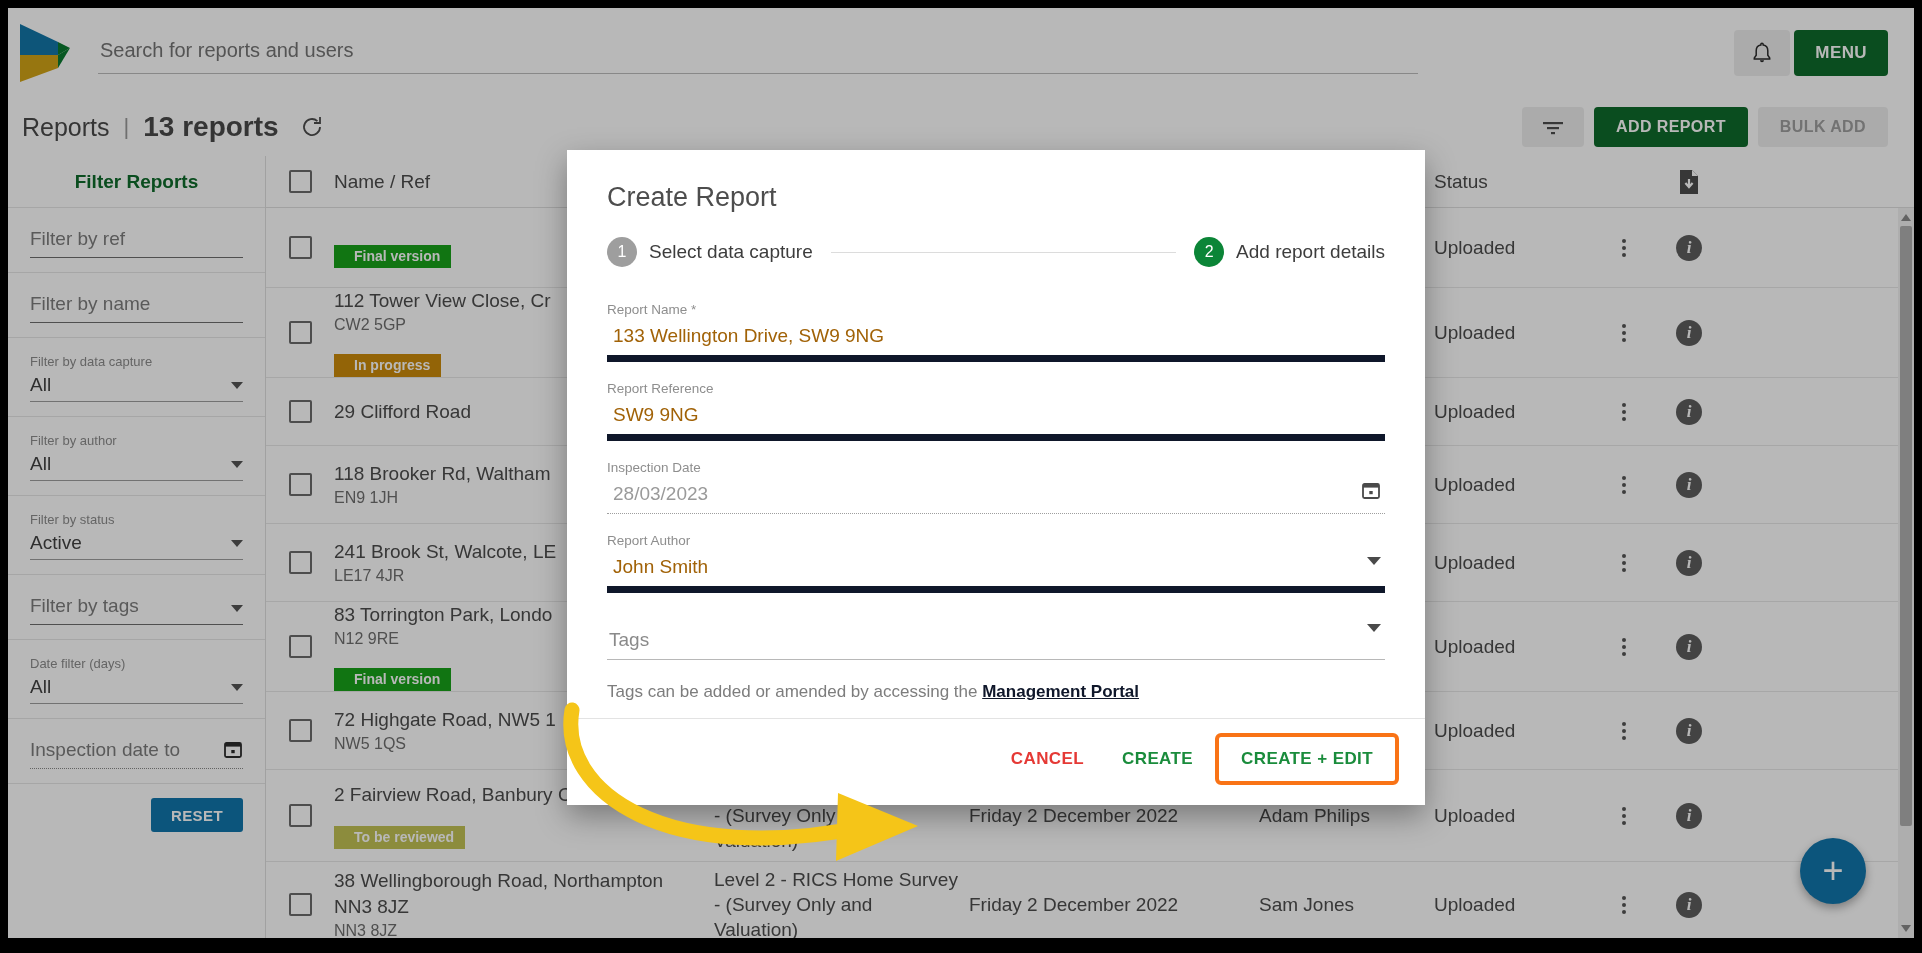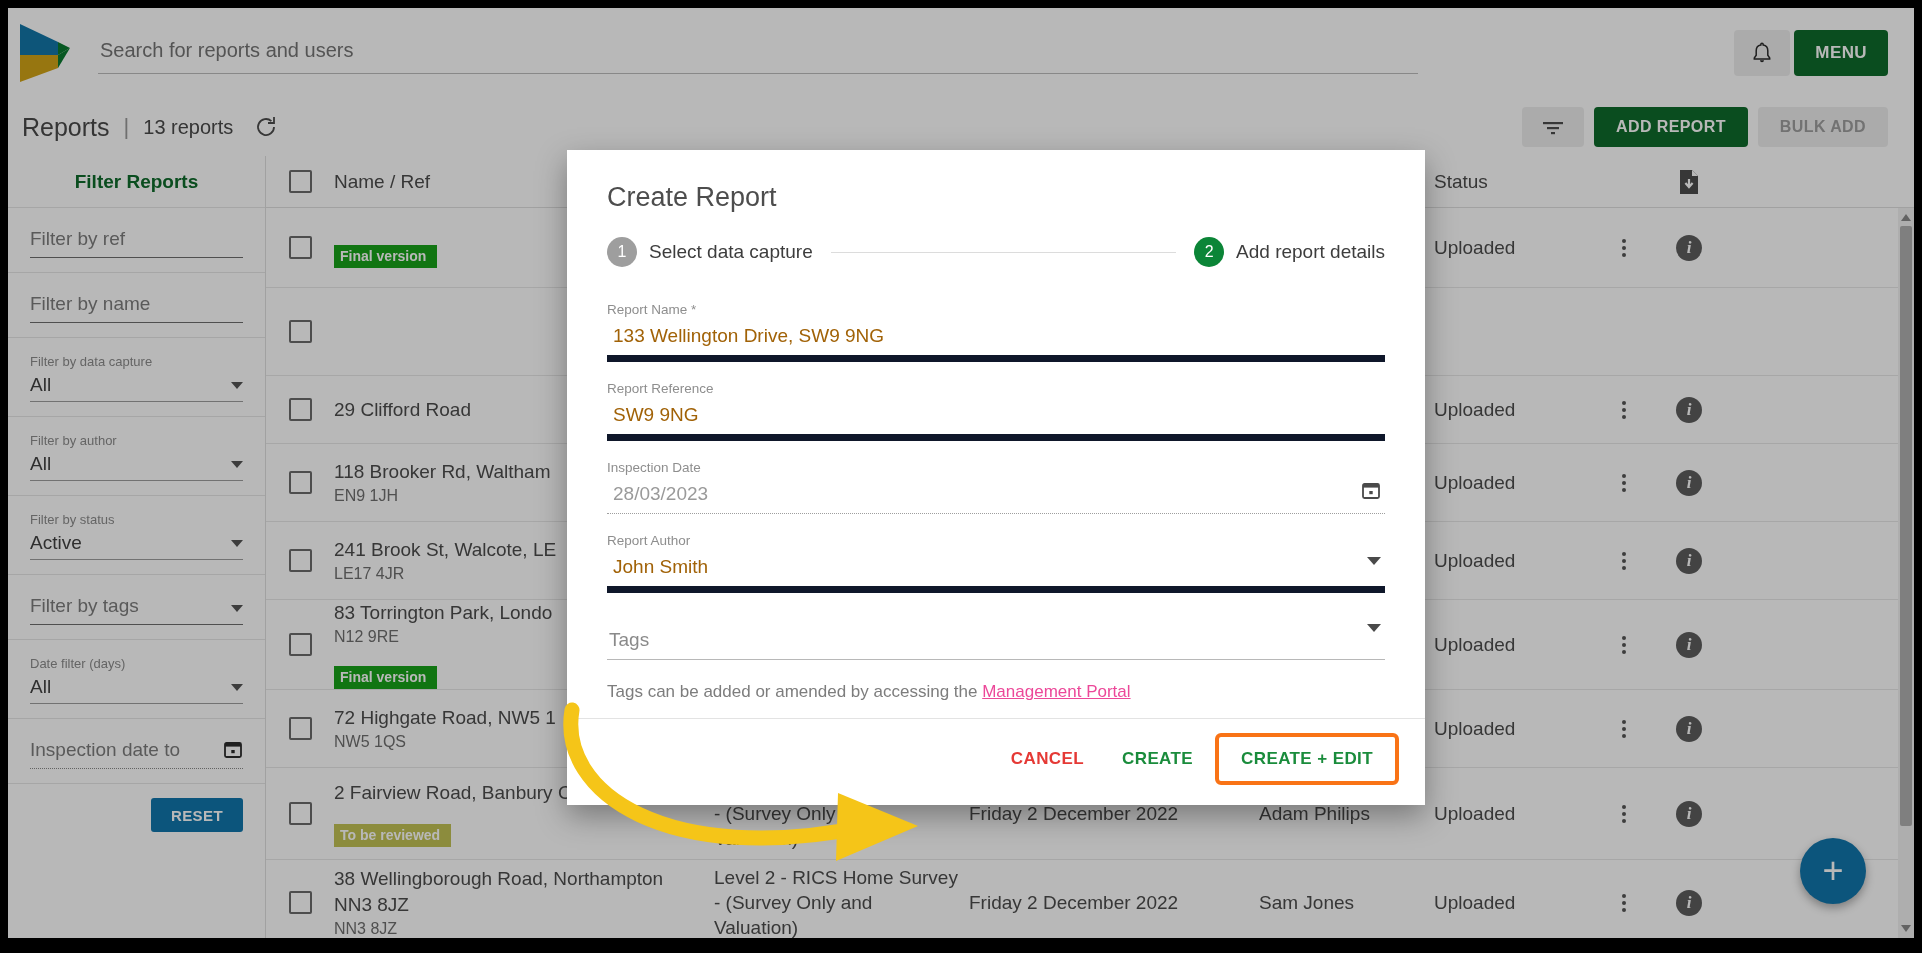--- a/index.html
+++ b/index.html
@@ -65,21 +65,21 @@
     font-family: "Liberation Sans", sans-serif;
   }
 
   
   .subheader {
     position: absolute; left: 0; top: 90px; right: 0; height: 58px;
     background: #ffffff; display: flex; align-items: center;
   }
   .sh-title { font-size: 25px; color: #4a4a4a; margin-left: 14px; }
   .sh-sep { font-size: 22px; color: #9a9a9a; margin: 0 14px; }
-  .sh-count { font-size: 20px; color: #4a4a4a; }
+  .sh-count { font-size: 28px; color: #4a4a4a; font-weight: bold; }
   .sh-refresh { margin-left: 20px; cursor: pointer; display: flex; align-items: center; }
   .sh-right { margin-left: auto; display: flex; align-items: center; gap: 10px; margin-right: 26px; }
   .filter-btn {
     width: 62px; height: 40px; background: #eeeeee; border: 0; border-radius: 4px;
     display: flex; align-items: center; justify-content: center; cursor: pointer;
   }
   .add-report-btn {
     height: 40px; padding: 0 22px; background: #0f6b2b; color: #fff; border: 0;
     border-radius: 4px; font-size: 16px; font-weight: bold; letter-spacing: .4px;
     cursor: pointer; font-family: "Liberation Sans", sans-serif;
@@ -162,21 +162,21 @@
   .c-dl    { width: 70px; flex: 0 0 70px; display:flex; justify-content:center; }
 
   .cbox {
     width: 23px; height: 23px; border: 2px solid #6b6b6b; border-radius: 2px;
     background: transparent; cursor: pointer;
   }
   .name-main { font-size: 19px; color: #4d4d4d; line-height: 26px; }
   .name-sub  { font-size: 16px; color: #6f6f6f; line-height: 22px; }
   .badge {
     display: inline-block; margin-top: 18px;
-    border-radius: 0; padding: 3px 11px 4px 6px;
+    border-radius: 0; padding: 3px 11px 4px 20px;
     font-size: 14px; font-weight: bold; color: #fff;
   }
   .badge.green  { background: #18a319; }
   .badge.orange { background: #cc8b0a; }
   .badge.olive  { background: #c2c255; }
   .kebab { display: flex; flex-direction: column; gap: 3px; cursor: pointer; }
   .kebab span { width: 4px; height: 4px; border-radius: 50%; background: #555; }
   .info-ic {
     width: 26px; height: 26px; border-radius: 50%; background: #5e5e5e;
     color: #fff; font-size: 17px; font-weight: bold; font-style: italic;
@@ -248,21 +248,21 @@
   .fld-icon-right {
     position: absolute; right: 4px; bottom: 10px;
   }
   .caret-dk {
     width: 0; height: 0; border-left: 7px solid transparent;
     border-right: 7px solid transparent; border-top: 8px solid #4a4a4a;
   }
   .hint {
     font-size: 17px; color: #7d7d7d; padding: 22px 40px 0 40px;
   }
-  .hint a { color: #ec4899; font-weight: normal; text-decoration: underline; }
+  .hint a { color: #0f172a; font-weight: bold; text-decoration: underline; }
   .modal-actions {
     margin-top: 16px; border-top: 1px solid #e3e3e3;
     display: flex; align-items: center; justify-content: flex-end;
     gap: 6px; padding: 14px 26px 20px 40px; position: relative;
   }
   .act-btn {
     background: transparent; border: 0; cursor: pointer;
     font-size: 17px; font-weight: bold; letter-spacing: .4px;
     padding: 10px 16px; font-family: "Liberation Sans", sans-serif;
   }
@@ -442,20 +442,25 @@
                 </span>
     </div>
     <div class="c-info">
       <span class="info-ic">i</span>
     </div>
             </div>
             <div class="tr" style="min-height: 88px;">
     <div class="c-check">
       <div class="cbox"></div>
     </div>
+    <div class="c-name">
+      <div class="name-main">112 Tower View Close, Cr</div>
+      <div class="name-sub">CW2 5GP</div>
+      <span class="badge orange">In progress</span>
+    </div>
     <div class="c-type"></div>
     <div class="c-date">023</div>
     <div class="c-author">John Smith</div>
     <div class="c-status">Uploaded</div>
     <div class="c-kebab">
       <span class="kebab">
                   <span></span>
                   <span></span>
                   <span></span>
                 </span>

